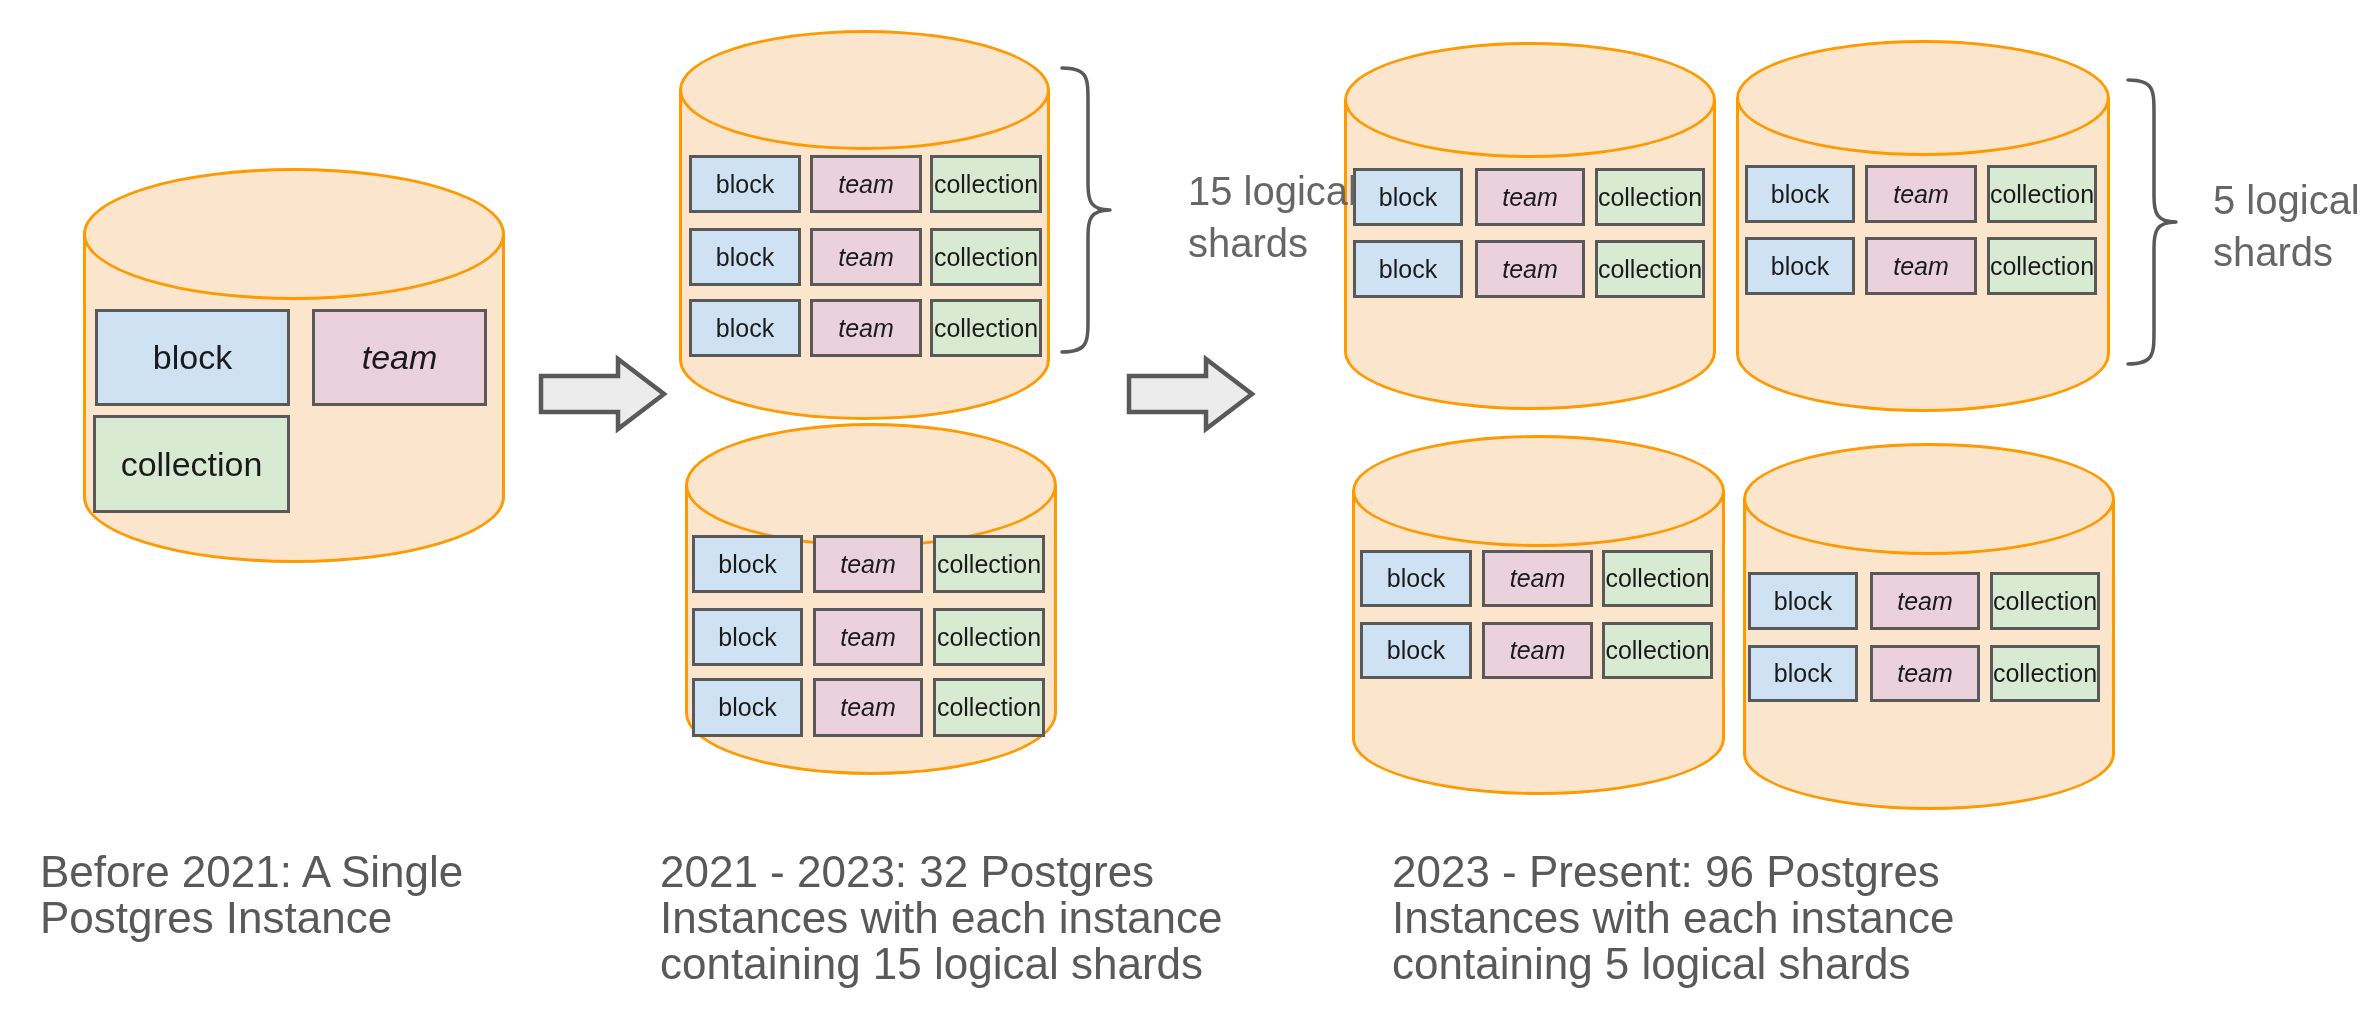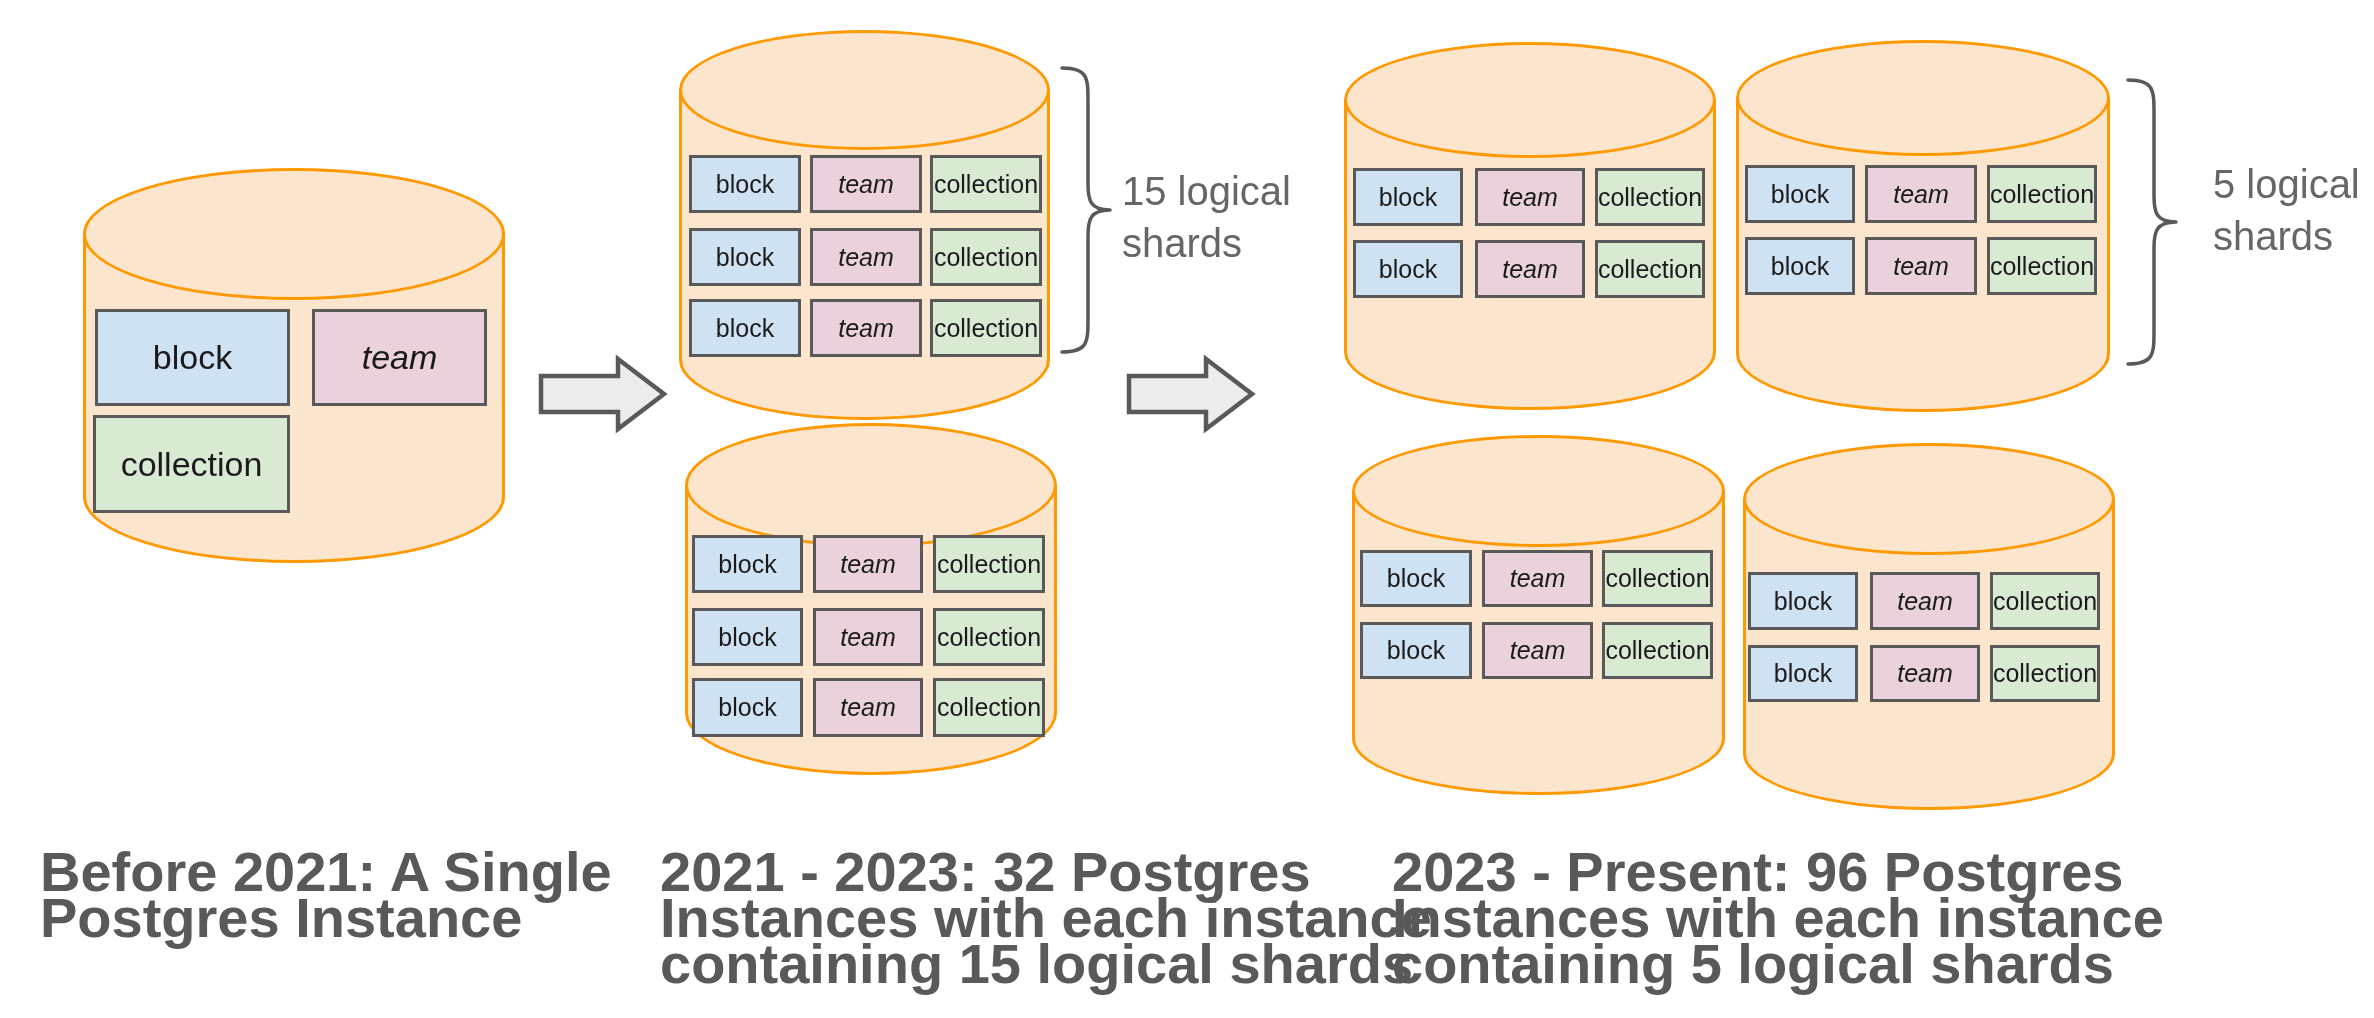--- a/index.html
+++ b/index.html
@@ -34,21 +34,21 @@
     box-sizing:border-box;
     color:var(--box-text,#1a1a1a);
     white-space:nowrap;
   }
   .box-block{background:var(--block-fill,#CFE2F3);}
   .box-team{background:var(--team-fill,#EAD1DC);font-style:italic;}
   .box-collection{background:var(--collection-fill,#D9EAD3);}
   
   .caption{
     position:absolute;z-index:4;
-    font-size:56px;font-weight:bold;line-height:46px;
+    font-size:44px;font-weight:normal;line-height:46px;
     color:var(--caption-color,#595959);
     white-space:pre-line;
   }
   .shard-label{
     position:absolute;z-index:4;
     font-size:40px;line-height:52px;
     color:var(--label-color,#666666);
     white-space:pre-line;
   }
   .arrow-svg,.brace-svg{position:absolute;z-index:2;overflow:visible;}
@@ -104,27 +104,27 @@
     <polygon points="3,21 80,21 80,4 126,39 80,74 80,57 3,57"></polygon>
   </svg>
 
   <svg class="arrow-svg" style="left:1126px;top:355px" width="130" height="78" viewBox="0 0 130 78">
     <polygon points="3,21 80,21 80,4 126,39 80,74 80,57 3,57"></polygon>
   </svg>
 
   <svg class="brace-svg" style="left:1058px;top:64px" width="56" height="292" viewBox="0 0 56 292">
     <path d="M 4,4 C 30,4 30,14 30,38 L 30,120 C 30,136 32,146 52,146 C 32,146 30,156 30,172 L 30,254 C 30,278 30,288 4,288"></path>
   </svg>
-  <div class="shard-label" style="left:1122px;top:165px">15 logical
+  <div class="shard-label" style="left:1188px;top:165px">15 logical
 shards</div>
 
   <svg class="brace-svg" style="left:2124px;top:76px" width="56" height="292" viewBox="0 0 56 292">
     <path d="M 4,4 C 30,4 30,14 30,38 L 30,120 C 30,136 32,146 52,146 C 32,146 30,156 30,172 L 30,254 C 30,278 30,288 4,288"></path>
   </svg>
-  <div class="shard-label" style="left:2213px;top:158px">5 logical
+  <div class="shard-label" style="left:2213px;top:174px">5 logical
 shards</div>
 
   <div class="caption" style="left:40px;top:849px">Before 2021: A Single
 Postgres Instance</div>
   <div class="caption" style="left:660px;top:849px">2021 - 2023: 32 Postgres
 Instances with each instance
 containing 15 logical shards</div>
   <div class="caption" style="left:1392px;top:849px">2023 - Present: 96 Postgres
 Instances with each instance
 containing 5 logical shards</div>

